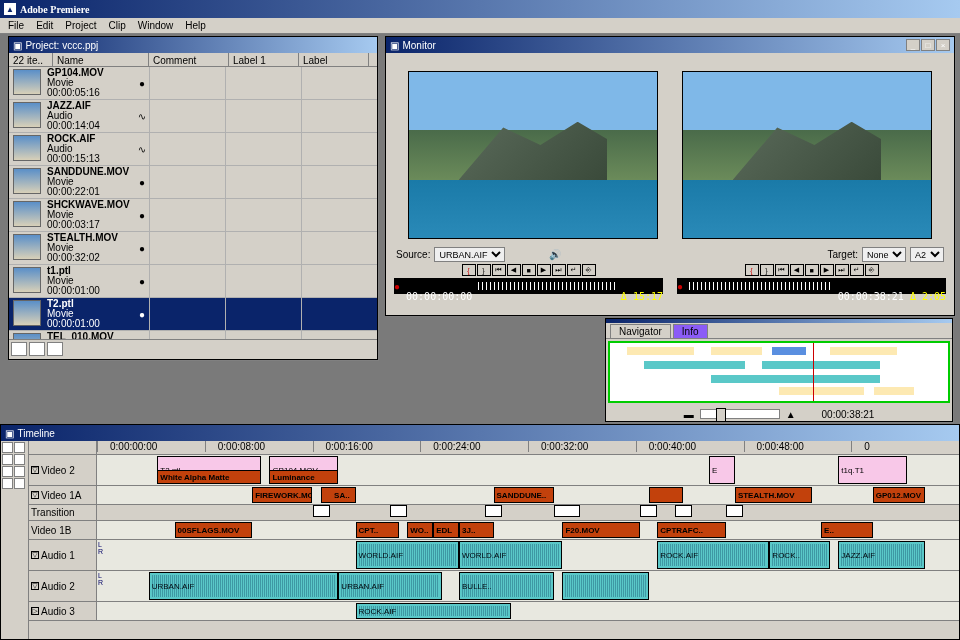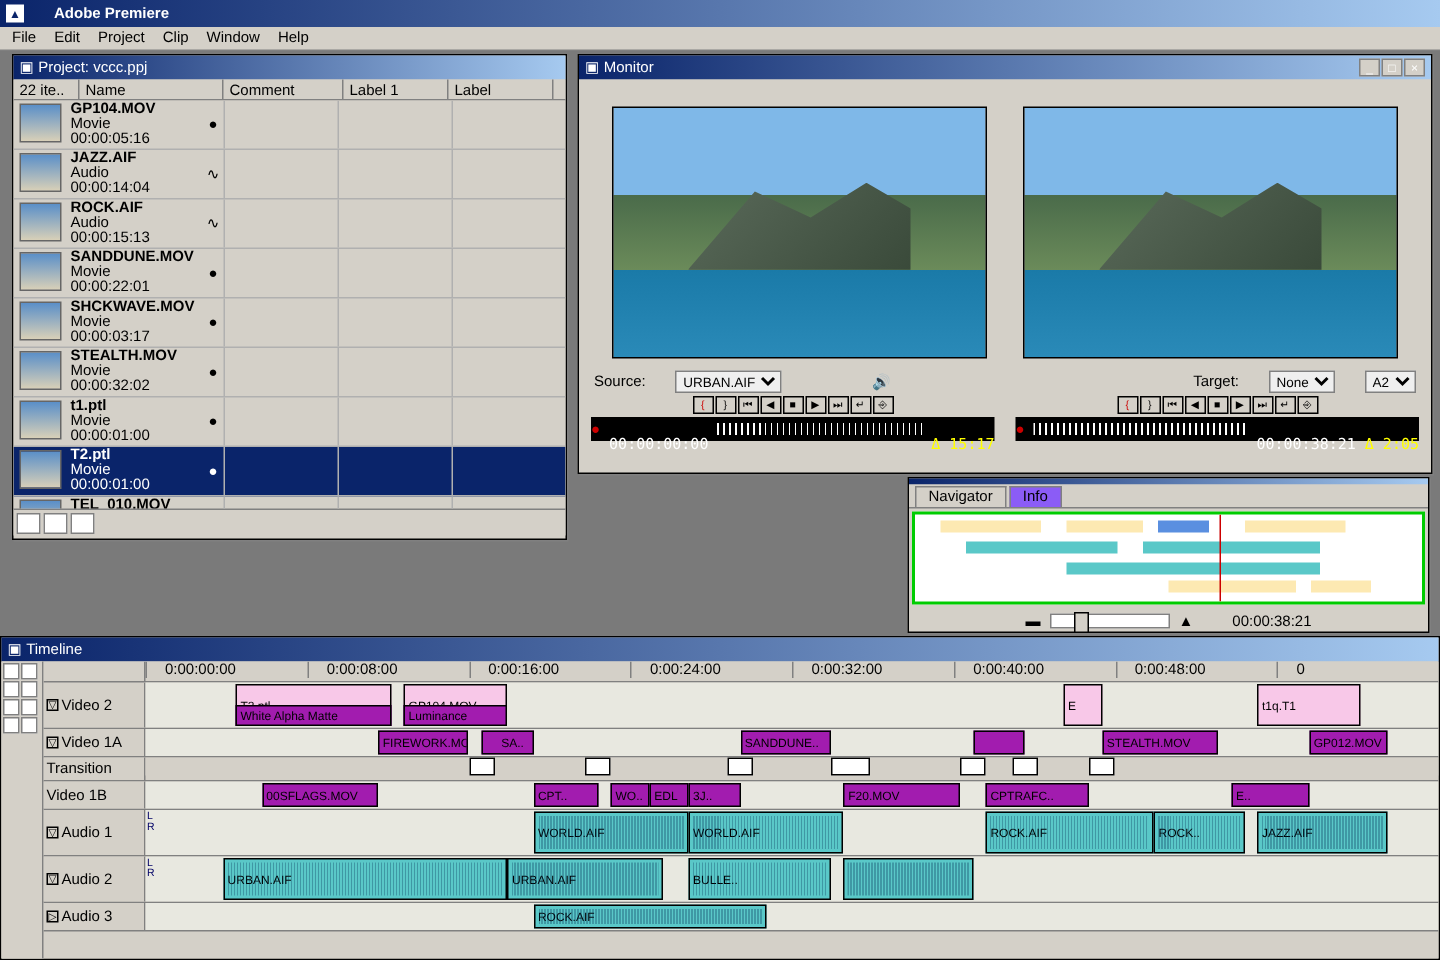--- a/index.html
+++ b/index.html
@@ -1,18 +1,18 @@
 <!DOCTYPE html>
 <html><head>
 <meta charset="utf-8">
 <style>
 * { margin: 0; padding: 0; box-sizing: border-box; font-family: Tahoma, sans-serif; font-size: 10px; }
 body { width: 960px; height: 640px; background: #7a7a7a; overflow: hidden; position: relative; }
 .titlebar { height: 18px; background: linear-gradient(to right, #0a246a, #a6caf0); color: #fff; display: flex; align-items: center; padding: 0 4px; }
-.titlebar .title { font-weight: bold; margin-left: 20px; }
+.titlebar .title { font-weight: bold; margin-left: 4px; font-family: Liberation Serif, serif; }
 .titlebar .icon { width: 12px; height: 12px; background: #fff; display: inline-flex; align-items: center; justify-content: center; color: #0a246a; font-size: 8px; }
 .menubar { height: 16px; background: #d4d0c8; display: flex; align-items: center; padding: 0 2px; border-bottom: 1px solid #808080; }
 .menubar span { padding: 0 6px; cursor: default; }
 .panel { position: absolute; background: #d4d0c8; border: 1px solid #000; box-shadow: 1px 1px 0 #808080; }
 .panel-title { height: 16px; background: linear-gradient(to right, #0a246a, #a6caf0); color: #fff; display: flex; align-items: center; padding: 0 4px; justify-content: space-between; }
 .panel-title .t { display: flex; align-items: center; gap: 3px; }
 .winbtns { display: flex; gap: 1px; }
 .winbtn { width: 14px; height: 12px; background: #d4d0c8; border: 1px solid #808080; display: flex; align-items: center; justify-content: center; font-size: 8px; cursor: pointer; }
 
 #project { left: 8px; top: 36px; width: 370px; height: 324px; }
@@ -32,21 +32,21 @@
 .proj-row .cells { flex: 1; display: flex; }
 .proj-row .cells div { border-left: 1px solid #b0b0b0; flex: 1; }
 .proj-foot { height: 18px; background: #d4d0c8; border-top: 1px solid #808080; display: flex; align-items: center; gap: 2px; padding: 0 2px; }
 .proj-foot .btn { width: 16px; height: 14px; border: 1px solid #808080; background: #fff; cursor: pointer; }
 
 #monitor { left: 385px; top: 36px; width: 570px; height: 280px; }
 .mon-body { display: flex; justify-content: space-around; padding: 18px 10px 6px; background: #d4d0c8; }
 .mon-img { width: 250px; height: 168px; border: 1px solid #000; background: linear-gradient(to bottom, #7fb8e8 0%, #7fb8e8 35%, #4a6b4a 35%, #6b8b5a 65%, #1a7aa8 65%, #2a8ab8 100%); position: relative; overflow: hidden; }
 .mon-img::before { content: ""; position: absolute; top: 30%; left: 20%; width: 60%; height: 35%; background: linear-gradient(135deg, #5a6a5a, #3a4a3a); clip-path: polygon(0 100%, 30% 10%, 55% 40%, 80% 0%, 100% 30%, 100% 100%); }
 .mon-controls { display: flex; justify-content: space-between; padding: 2px 10px; background: #d4d0c8; align-items: center; }
-.mon-controls .grp { display: flex; align-items: center; gap: 20px; }
+.mon-controls .grp { display: flex; align-items: center; gap: 4px; }
 .mon-controls select { height: 15px; font-size: 9px; border: 1px solid #808080; }
 .mon-tc { height: 16px; background: #000; color: #fff; display: flex; align-items: center; margin: 2px 4px; font-family: monospace; justify-content: space-between; position: relative; }
 .mon-tc-half { display: flex; align-items: center; gap: 6px; flex: 1; }
 .tc-track { flex: 1; height: 8px; background: repeating-linear-gradient(to right, #fff 0 1px, #000 1px 4px); }
 .tc-txt { font-family: monospace; color: #fff; margin-top: 20px; }
 .delta { color: #ff0; }
 .mon-btnstrip { display: flex; gap: 1px; }
 .mon-btnstrip .b { width: 14px; height: 12px; background: #d4d0c8; border: 1px solid #000; display: flex; align-items: center; justify-content: center; font-size: 7px; cursor: pointer; }
 .mon-btnstrip .b.rec { color: #c00; }
 
@@ -69,21 +69,21 @@
 .tl-ruler { height: 14px; background: #d4d0c8; border-bottom: 1px solid #808080; display: flex; position: relative; }
 .tl-ruler-labels { position: absolute; left: 68px; right: 0; top: 0; display: flex; font-size: 8px; }
 .tl-ruler-labels span { flex: 1; border-left: 1px solid #808080; padding-left: 12px; }
 .tl-track { display: flex; border-bottom: 1px solid #808080; align-items: stretch; }
 .tl-track .hdr { width: 68px; background: #d4d0c8; border-right: 1px solid #808080; padding: 2px; display: flex; align-items: center; gap: 2px; font-size: 9px; }
 .tl-track .hdr .exp { width: 8px; height: 8px; border: 1px solid #000; display: flex; align-items: center; justify-content: center; font-size: 7px; cursor: pointer; }
 .tl-track .lane { flex: 1; position: relative; background: #e8e8e0; height: 18px; }
 .tl-track.tall .lane { height: 30px; }
 .tl-track.trans .lane { height: 12px; background: #d4d0c8; }
 .clip { position: absolute; top: 1px; bottom: 1px; border: 1px solid #000; font-size: 8px; padding: 1px 2px; overflow: hidden; white-space: nowrap; display: flex; align-items: center; }
-.clip.video { background: #a21caf; }
+.clip.video { background: #c2410c; font-weight: bold; }
 .clip.pink { background: #f8c8e8; }
 .clip.audio-wave { background: #5ac8c8; }
 .clip.audio-wave::after { content: ""; position: absolute; inset: 2px; background: repeating-linear-gradient(to right, rgba(0,40,80,.6) 0 1px, transparent 1px 2px); opacity: .5; }
 .clip.trans { background: #fff; top: 0; bottom: 0; }
 .lr { position: absolute; left: 1px; top: 1px; font-size: 7px; color: #006; line-height: 7px; }
 </style>
 </head>
 <body>
 
 <div class="titlebar">

